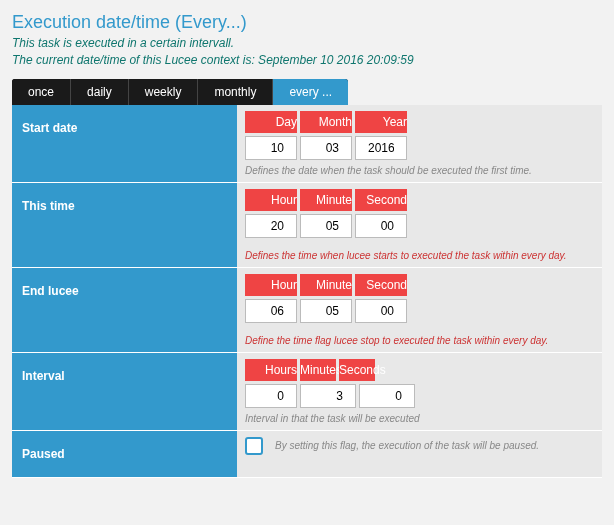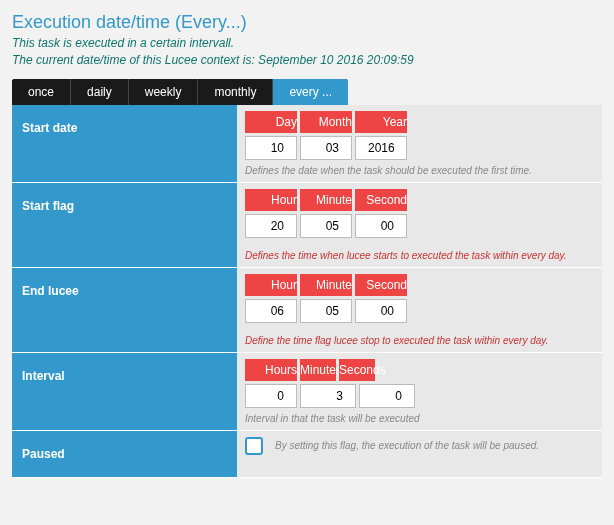--- a/index.html
+++ b/index.html
@@ -54,21 +54,21 @@
         </div>
         <div class="inp-row">
           <input class="inp" value="10" style="">
           <input class="inp" value="03" style="">
           <input class="inp" value="2016" style="">
         </div>
         <div class="hint">Defines the date when the task should be executed the first time.</div>
       </td>
     </tr>
     <tr>
-      <td class="label-cell">Start flag</td>
+      <td class="label-cell">This time</td>
       <td class="value-cell">
         <div class="hdr-row">
           <div class="hdr">Hour</div>
           <div class="hdr">Minute</div>
           <div class="hdr">Second</div>
         </div>
         <div class="inp-row">
           <input class="inp" value="20" style="">
           <input class="inp" value="05" style="">
           <input class="inp" value="00" style="">

